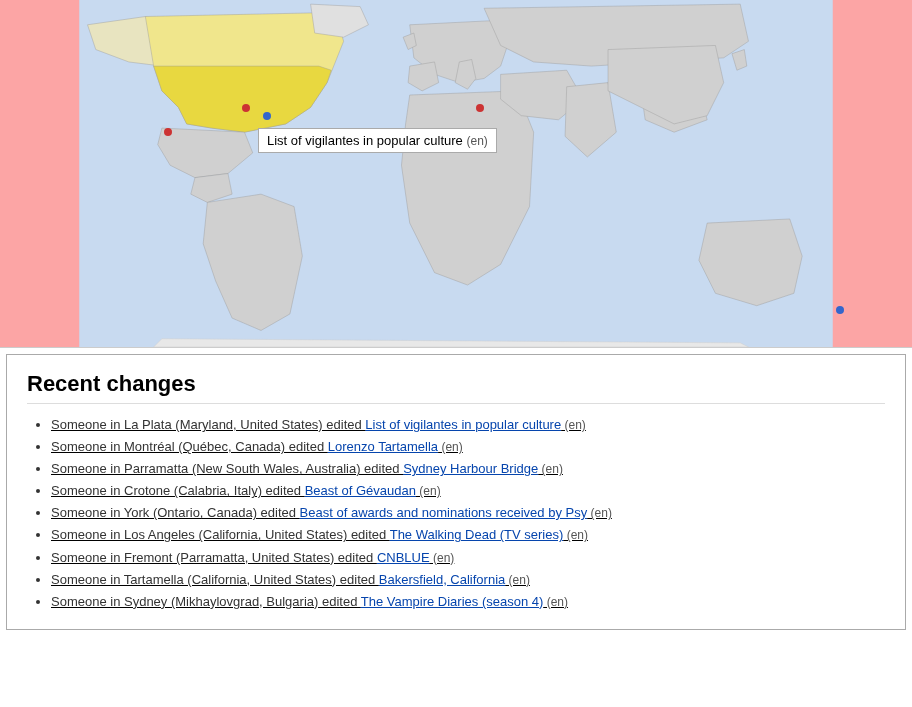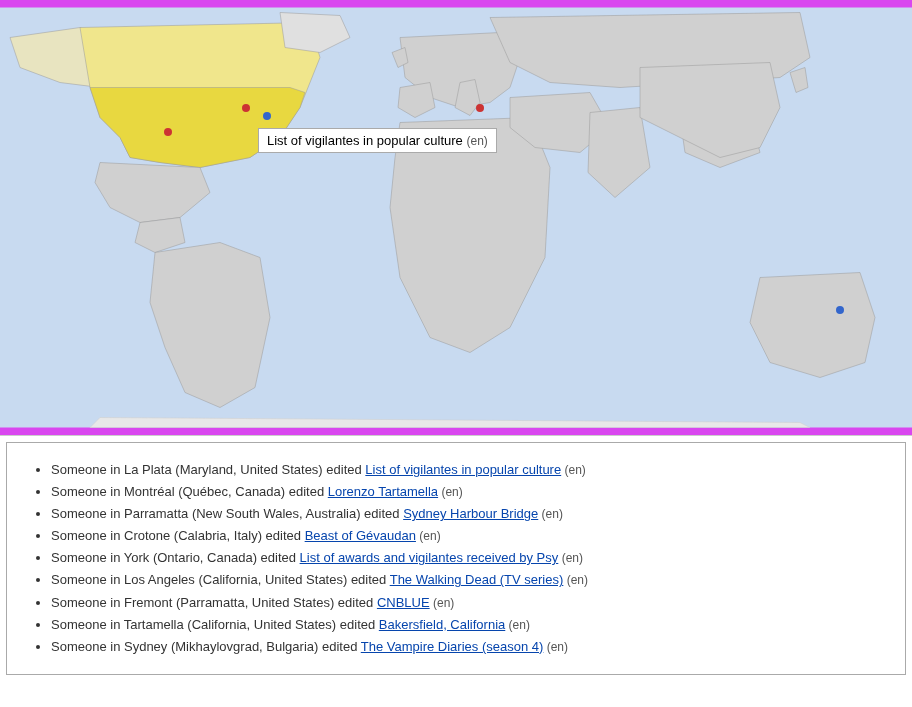--- a/index.html
+++ b/index.html
@@ -1,22 +1,22 @@
 <!DOCTYPE html>
 <html><head>
   <meta charset="utf-8">
   <style>
     * { margin: 0; padding: 0; box-sizing: border-box; }
     body { font-family: Arial, sans-serif; font-size: 13px; background: #fff; }
 
     
     .map-section {
       width: 912px;
-      height: 436px;
-      background: #d946ef;
+      height: 348px;
+      background: #fca5a5;
       position: relative;
       overflow: hidden;
       border-bottom: 1px solid #ccc;
     }
 
     .map-svg {
       width: 100%;
       height: 100%;
     }
 
@@ -46,20 +46,21 @@
       font-weight: bold;
       margin-bottom: 10px;
       border-bottom: 1px solid #ddd;
       padding-bottom: 6px;
     }
 
     .recent-list {
       list-style: disc;
       padding-left: 24px;
       line-height: 1.7;
+      text-decoration: underline;
     }
 
     .recent-list li {
       color: #333;
     }
 
     .recent-list a {
       color: #0645ad;
       text-decoration: underline;
     }
@@ -138,24 +139,25 @@
   <div class="map-dot dot-blue" style="top:310px; left:840px;" title="Parramatta, Australia"></div>
 
   
   <div class="map-tooltip">
     <span>List of vigilantes in popular culture</span>
     <span class="lang-tag">(en)</span>
   </div>
 </div>
 
 <div class="recent-section">
+  <h2 class="recent-title">Recent changes</h2>
   <ul class="recent-list" id="recent-list">
   <li><span>Someone in La Plata (Maryland, United States) edited </span><a href="#">List of vigilantes in popular culture</a><span class="lang-tag"> (en)</span></li>
       <li><span>Someone in Montréal (Québec, Canada) edited </span><a href="#">Lorenzo Tartamella</a><span class="lang-tag"> (en)</span></li>
       <li><span>Someone in Parramatta (New South Wales, Australia) edited </span><a href="#">Sydney Harbour Bridge</a><span class="lang-tag"> (en)</span></li>
       <li><span>Someone in Crotone (Calabria, Italy) edited </span><a href="#">Beast of Gévaudan</a><span class="lang-tag"> (en)</span></li>
-      <li><span>Someone in York (Ontario, Canada) edited </span><a href="#">List of awards and vigilantes received by Psy</a><span class="lang-tag"> (en)</span></li>
+      <li><span>Someone in York (Ontario, Canada) edited </span><a href="#">Beast of awards and nominations received by Psy</a><span class="lang-tag"> (en)</span></li>
       <li><span>Someone in Los Angeles (California, United States) edited </span><a href="#">The Walking Dead (TV series)</a><span class="lang-tag"> (en)</span></li>
       <li><span>Someone in Fremont (Parramatta, United States) edited </span><a href="#">CNBLUE</a><span class="lang-tag"> (en)</span></li>
       <li><span>Someone in Tartamella (California, United States) edited </span><a href="#">Bakersfield, California</a><span class="lang-tag"> (en)</span></li>
       <li><span>Someone in Sydney (Mikhaylovgrad, Bulgaria) edited </span><a href="#">The Vampire Diaries (season 4)</a><span class="lang-tag"> (en)</span></li>
     </ul>
 </div>
 
 </body></html>

